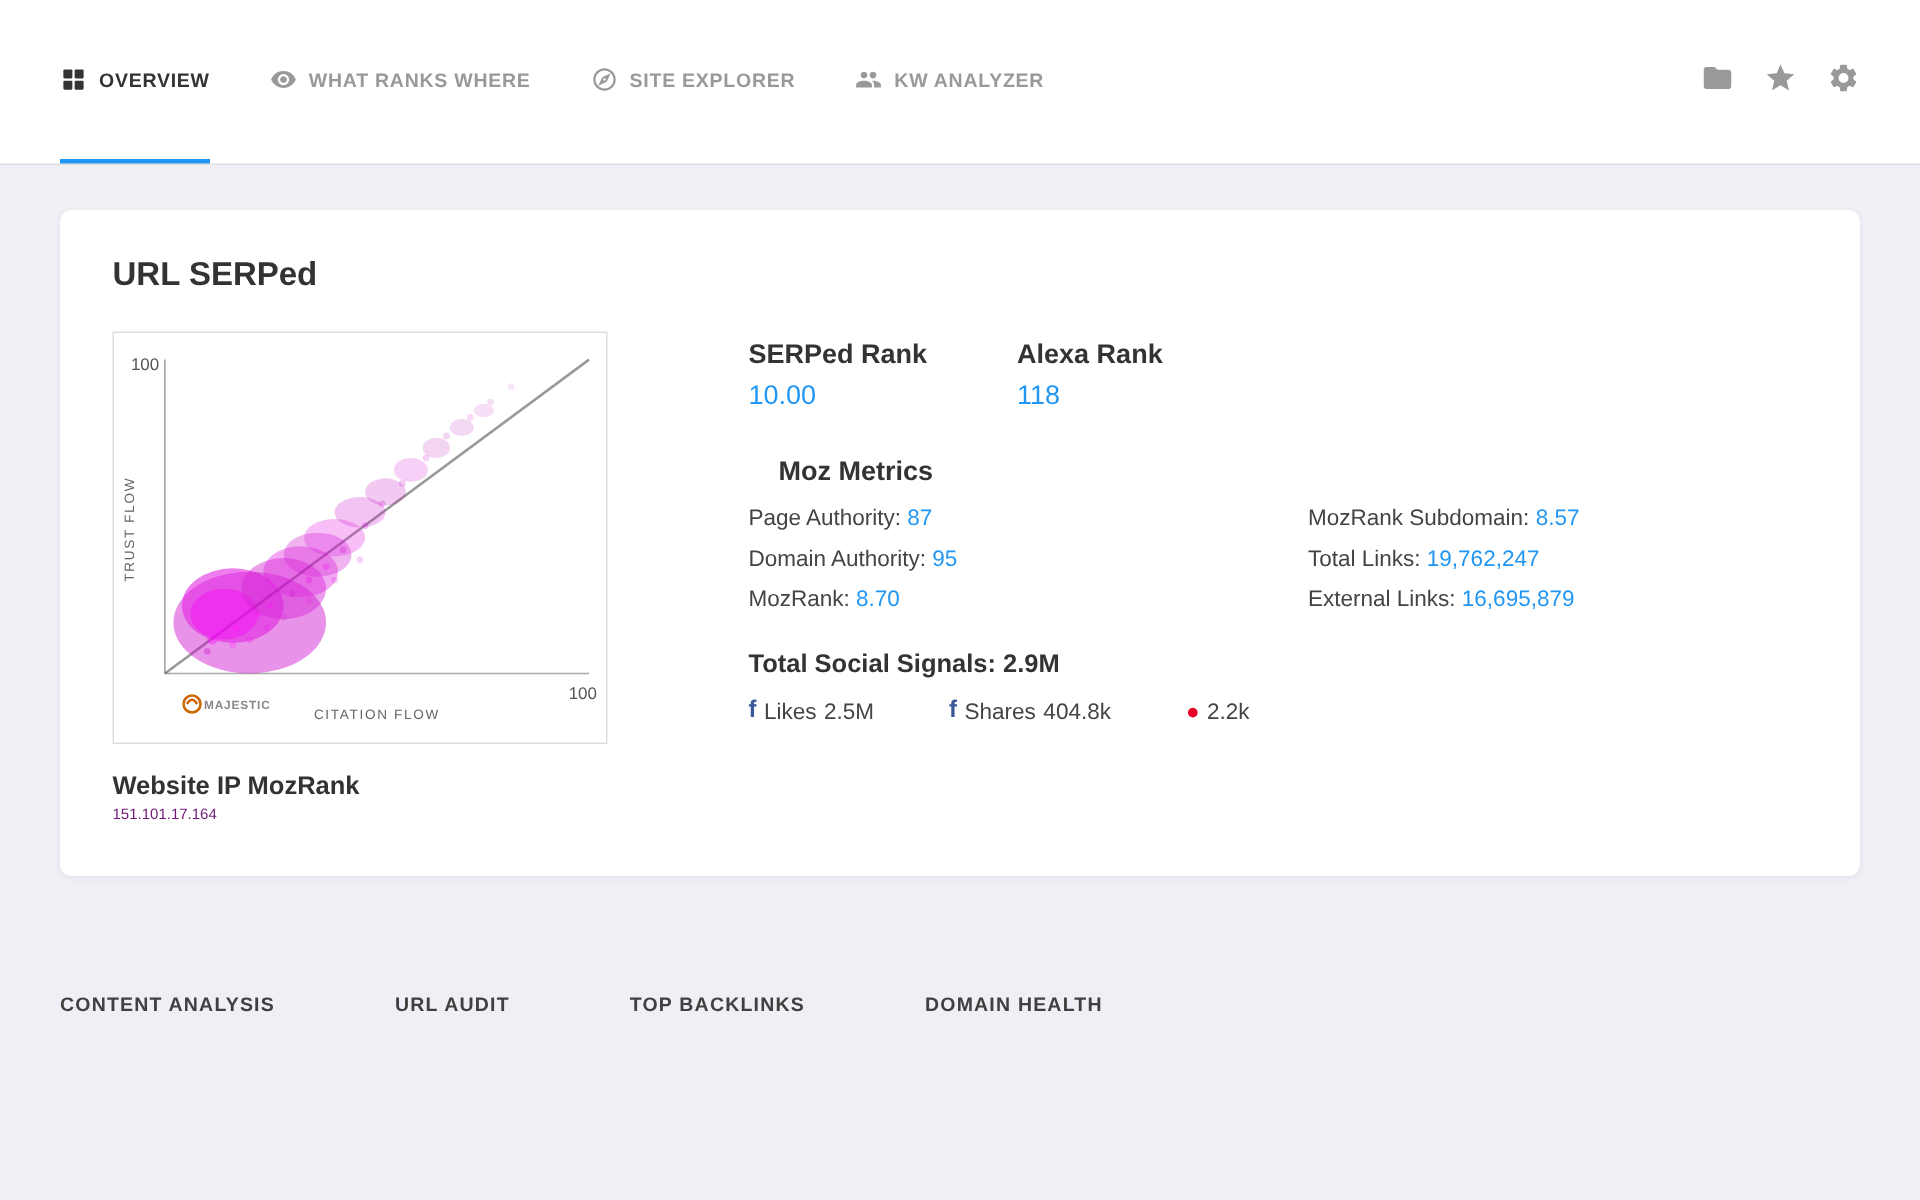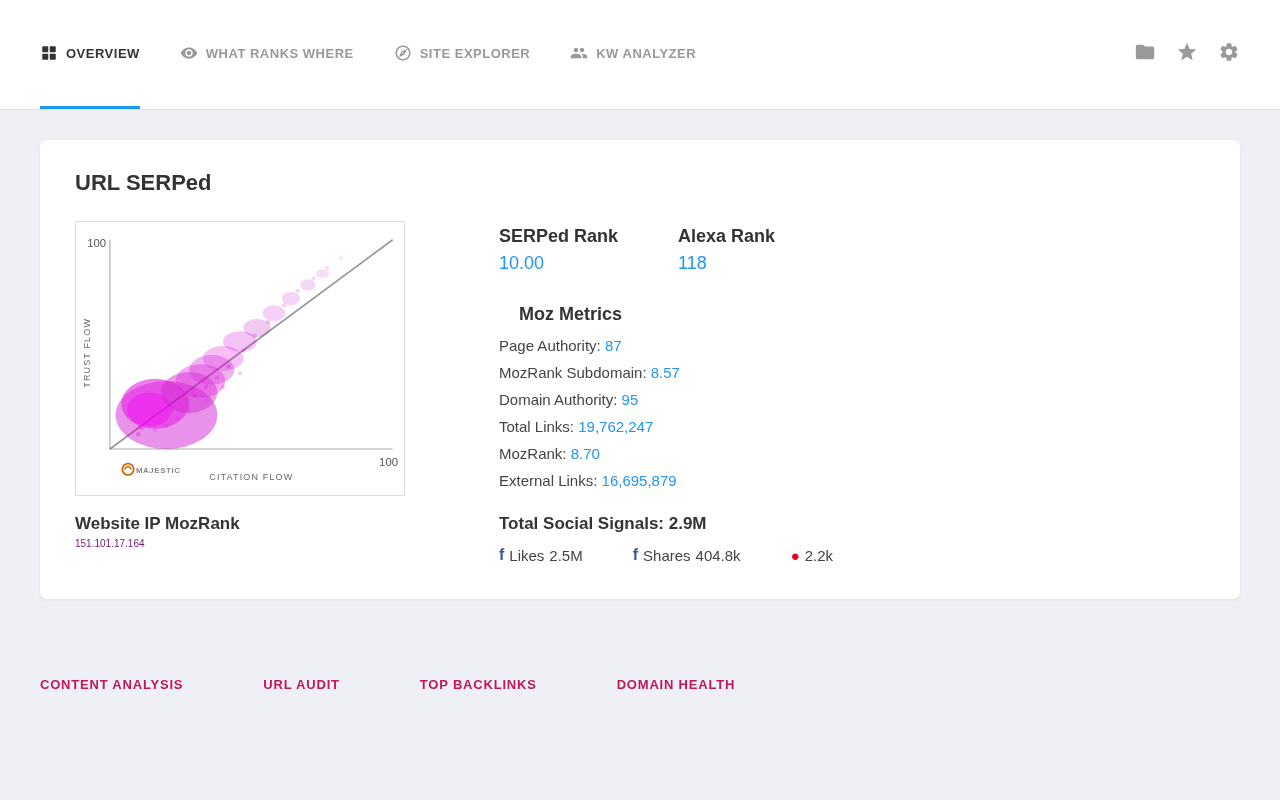--- a/index.html
+++ b/index.html
@@ -142,21 +142,21 @@
     }
     .moz-title {
       font-size: 18px;
       font-weight: 600;
       color: #333;
       margin-bottom: 12px;
       margin-left: 20px;
     }
     .moz-grid {
       display: grid;
-      grid-template-columns: 1fr;
+      grid-template-columns: 1fr 1fr;
       row-gap: 10px;
       column-gap: 40px;
     }
     .moz-item {
       font-size: 15px;
       color: #444;
     }
     .moz-val {
       color: #2196f3;
       font-weight: 500;
@@ -194,21 +194,21 @@
     
     .bottom-tabs {
       display: flex;
       padding: 0 40px;
       margin-top: 30px;
       gap: 0;
     }
     .bottom-tab {
       font-size: 13px;
       font-weight: 600;
-      color: #be185d;
+      color: #404040;
       letter-spacing: 0.8px;
       text-transform: uppercase;
       cursor: pointer;
       padding: 18px 40px 18px 0;
       margin-right: 40px;
     }
   </style>
 </head>
 <body>
 

